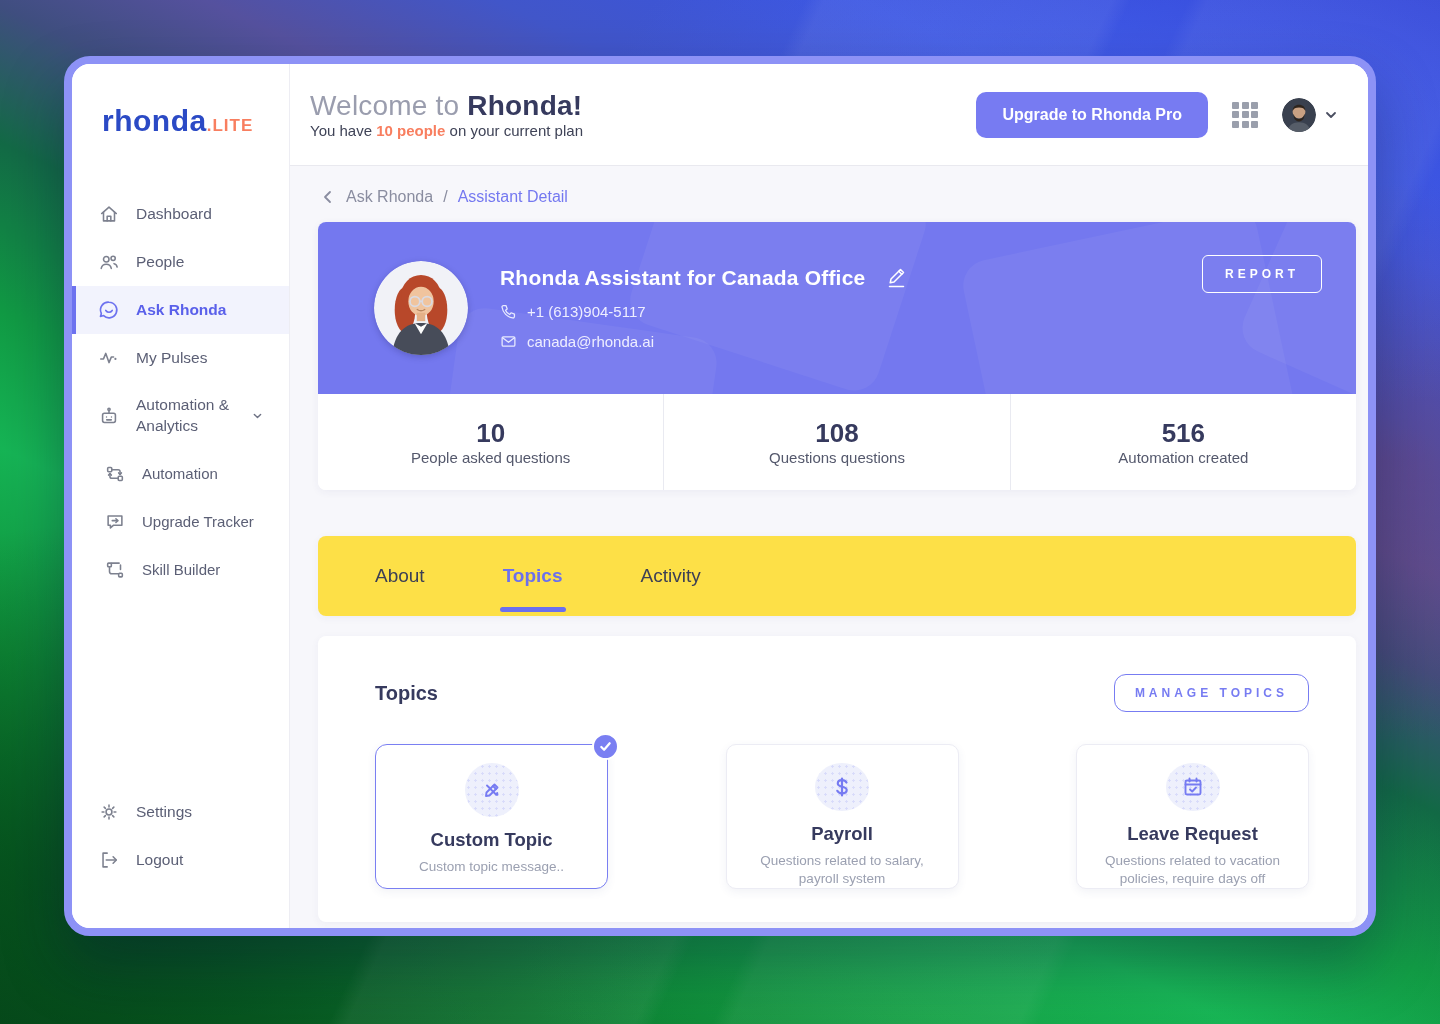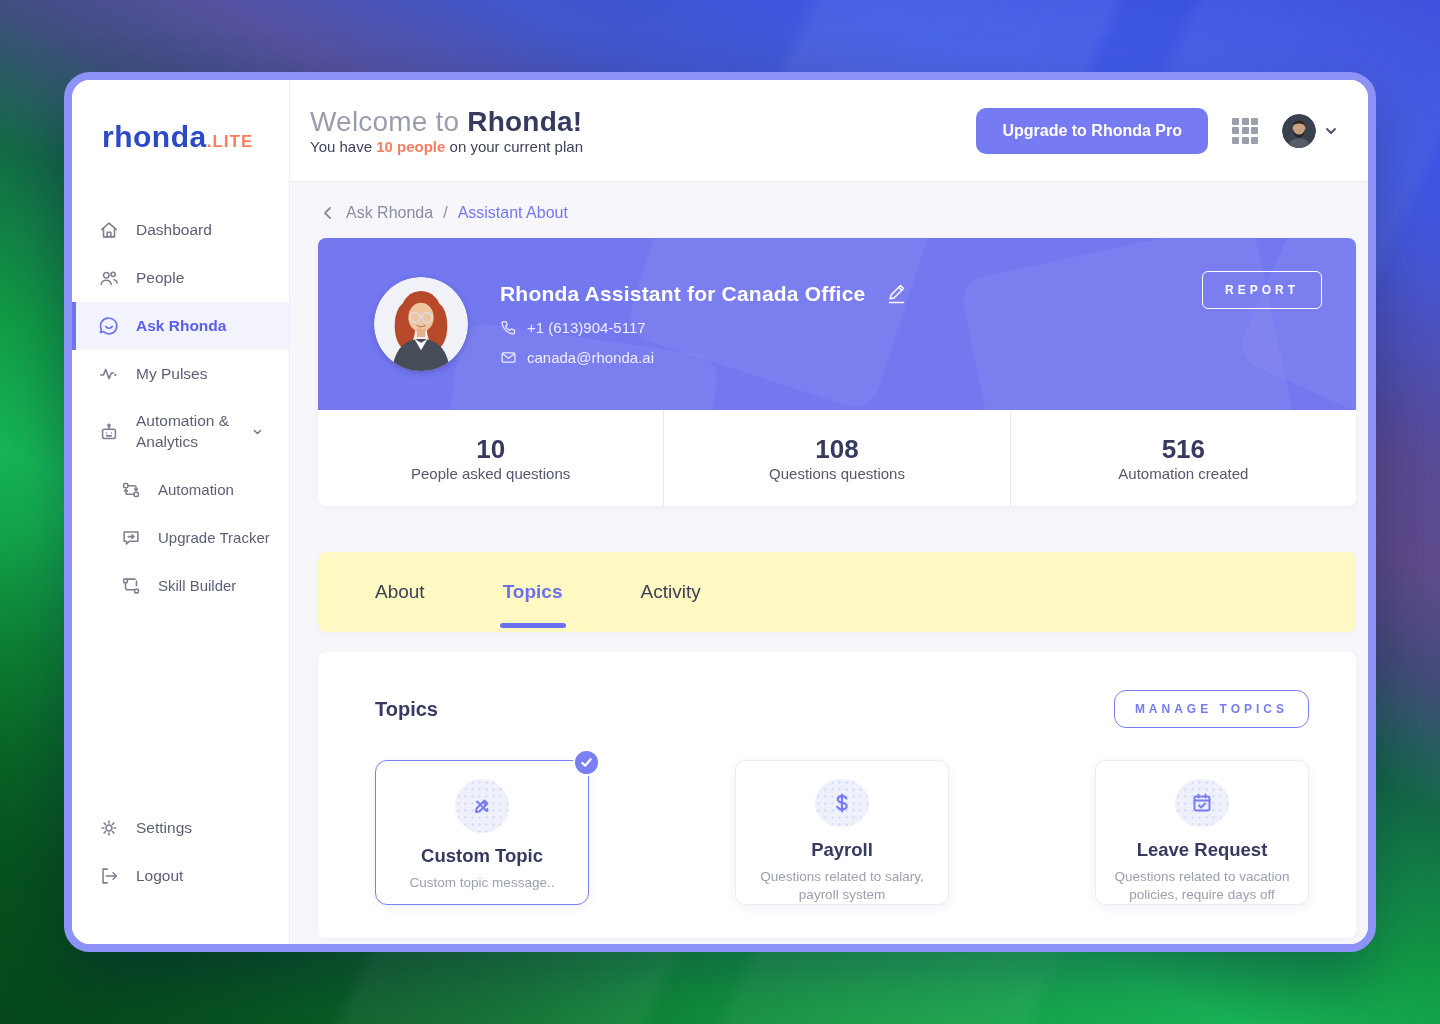--- a/index.html
+++ b/index.html
@@ -25,21 +25,21 @@
   }
   .wallpaper::after {
     content:""; position:absolute; inset:0;
     background:
       linear-gradient(115deg, transparent 42%, rgba(255,255,255,.06) 43%, rgba(255,255,255,.06) 58%, transparent 59%),
       linear-gradient(115deg, transparent 62%, rgba(255,255,255,.05) 63%, rgba(255,255,255,.05) 78%, transparent 79%);
   }
 
   
   .window {
-    position:absolute; left:64px; top:72px; width:1312px; height:880px;
+    position:absolute; left:64px; top:56px; width:1312px; height:880px;
     border:8px solid #8d92f6; border-radius:26px; overflow:hidden;
     background:#fff; box-shadow:0 30px 60px rgba(10,20,60,.35);
     display:flex;
   }
 
   
   .sidebar {
     width:218px; flex:0 0 218px; background:#fff; border-right:1px solid #ededf3;
     display:flex; flex-direction:column; position:relative;
   }
@@ -51,21 +51,21 @@
     display:flex; align-items:center; gap:16px; padding:13px 12px 13px 26px;
     color:#5b5f75; font-size:15.5px; cursor:pointer; position:relative;
   }
   .nav-item .nicon { width:22px; height:22px; color:#7d818f; flex:0 0 22px; }
   .nav-item.active { background:#f2f3fd; color:#5a60ea; font-weight:bold; }
   .nav-item.active::before { content:""; position:absolute; left:0; top:0; bottom:0; width:4px; background:#6d72ef; }
   .nav-item.active .nicon { color:#6d72ef; }
   .nav-item .label2 { line-height:1.35; width:128px; }
   .nav-item .chev { margin-left:auto; margin-right:14px; color:#6e7284; width:14px; height:14px; }
   .nav-sub { display:flex; flex-direction:column; }
-  .nav-sub .nav-item { padding-left:48px; font-size:15px; }
+  .nav-sub .nav-item { padding-left:32px; font-size:15px; }
   .sidebar-footer { margin-top:auto; padding-bottom:44px; }
 
   
   .main { flex:1; display:flex; flex-direction:column; background:#f7f7fb; min-width:0; }
 
   
   .topbar {
     background:#fff; height:102px; flex:0 0 102px; border-bottom:1px solid #e9e9ef;
     display:flex; align-items:center; padding:0 30px 0 20px;gap:36px;
   }
@@ -116,37 +116,37 @@
     font-size:12px; letter-spacing:4px; font-weight:bold; padding:11px 22px; cursor:pointer;
     font-family:"Liberation Sans", sans-serif;
   }
   .stats-row { display:flex; background:#fff; height:96px; }
   .stat { flex:1; display:flex; flex-direction:column; align-items:center; justify-content:center; gap:0; }
   .stat + .stat { border-left:1px solid #e9eaf1; }
   .stat-value { font-size:26px; font-weight:bold; color:#363a5e; }
   .stat-label { font-size:15px; color:#54586c; }
 
   
-  .tabs-card { width:1038px; margin-top:46px; background:#fef9c3; border-radius:8px; height:80px; display:flex; align-items:center; padding-left:57px; gap:78px; box-shadow:0 2px 8px rgba(50,55,120,.05); }
+  .tabs-card { width:1038px; margin-top:46px; background:#fde047; border-radius:8px; height:80px; display:flex; align-items:center; padding-left:57px; gap:78px; box-shadow:0 2px 8px rgba(50,55,120,.05); }
   .tab { font-size:19px; color:#3c3f55; cursor:pointer; position:relative; height:100%; display:flex; align-items:center; }
   .tab.active { color:#6b70ee; font-weight:bold; }
   .tab.active::after { content:""; position:absolute; left:50%; transform:translateX(-50%); bottom:4px; width:66px; height:5px; border-radius:3px; background:#6b70ee; }
 
   
   .topics-card { width:1038px; margin-top:20px; background:#fff; border-radius:8px; padding:38px 47px 36px 57px; box-shadow:0 2px 8px rgba(50,55,120,.05); height:286px; }
   .topics-head { display:flex; align-items:center; }
   .topics-title { font-size:20px; font-weight:bold; color:#363a5e; }
   .manage-btn {
     margin-left:auto; background:#fff; border:1.5px solid #777cf2; color:#777cf2;
     border-radius:12px; font-size:12px; font-weight:bold; letter-spacing:4px; padding:11px 20px; cursor:pointer;
     font-family:"Liberation Sans", sans-serif;
   }
   .topic-row { display:flex; justify-content:space-between; margin-top:32px; }
   .topic-card {
-    width:214px; height:145px; background:#fff; border:1px solid #ececf4; border-radius:10px;
+    width:233px; height:145px; background:#fff; border:1px solid #ececf4; border-radius:10px;
     box-shadow:0 3px 10px rgba(60,65,130,.07); position:relative; cursor:pointer;
     display:flex; flex-direction:column; align-items:center; padding-top:18px; text-align:center;
   }
   .topic-card.selected { border:1.5px solid #7a7ff2; border-radius:12px; }
   .check-badge {
     position:absolute; top:-12px; right:-12px; width:27px; height:27px; border-radius:50%;
     background:#7a7ff2; border:2.5px solid #fff; display:flex; align-items:center; justify-content:center;
   }
   .check-badge svg { width:13px; height:13px; color:#fff; }
   .topic-icon-circle {
@@ -308,21 +308,21 @@
     </header>
 
     <div class="content">
 
       <div class="breadcrumb">
         <svg class="back" viewBox="0 0 16 16" fill="none" stroke="currentColor" stroke-width="1.8" stroke-linecap="round" stroke-linejoin="round">
             <path d="M10 3 5 8l5 5"></path>
           </svg>
         <span class="crumb-parent">Ask Rhonda</span>
         <span class="crumb-sep">/</span>
-        <span class="crumb-current">Assistant About</span>
+        <span class="crumb-current">Assistant Detail</span>
       </div>
 
       <section class="assistant-card">
         <div class="banner">
           <div class="deco d1"></div>
           <div class="deco d2"></div>
           <div class="deco d3"></div>
           <div class="deco d4"></div>
 
           <div class="banner-avatar">

